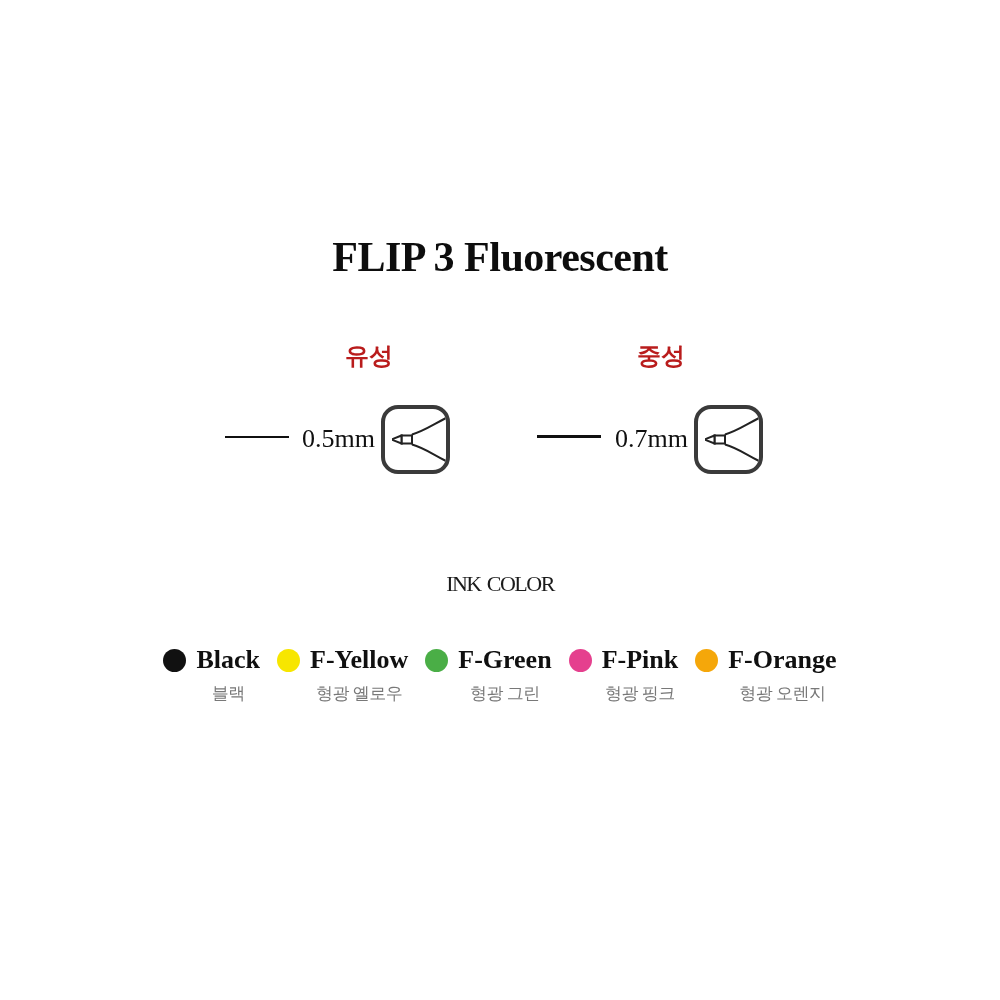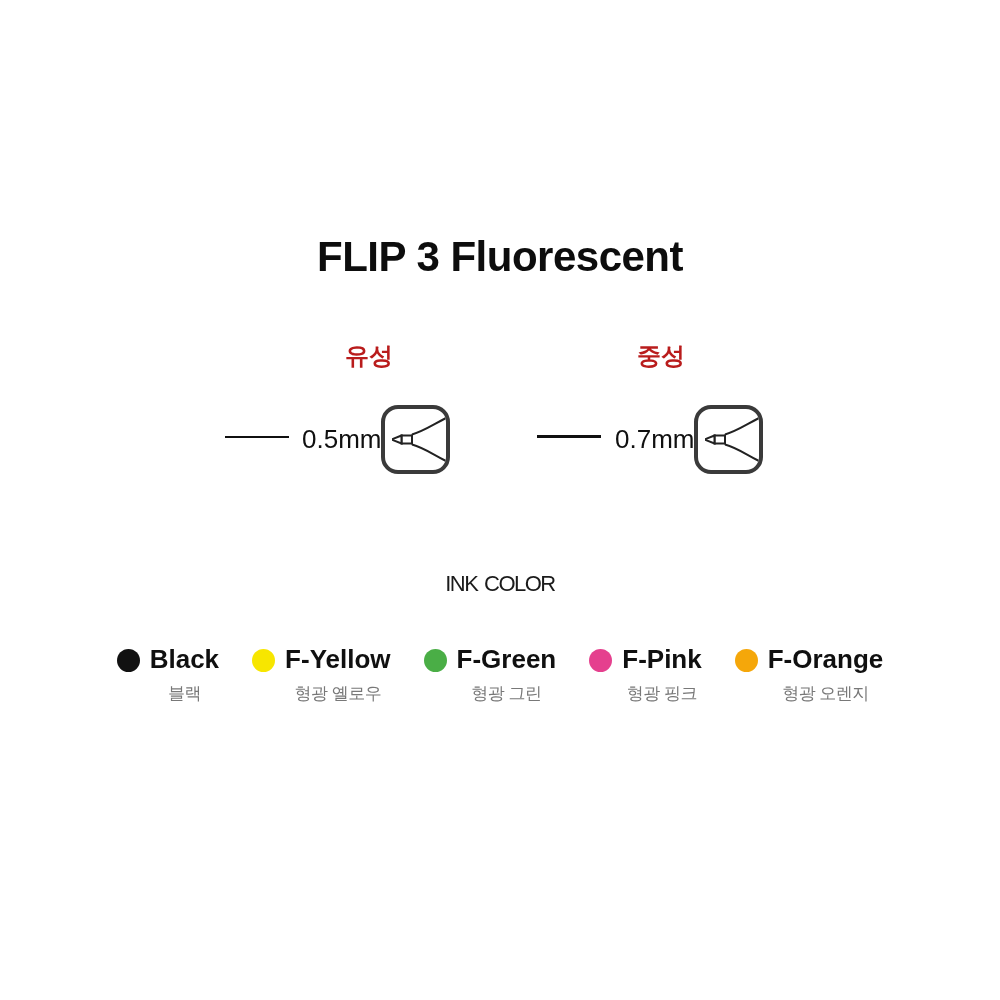--- a/index.html
+++ b/index.html
@@ -1,21 +1,21 @@
 <!DOCTYPE html>
 <html><head>
 <meta charset="utf-8">
 <style>
   html, body { margin: 0; padding: 0; background: #fff; }
   .canvas {
     position: relative;
     width: 1000px;
     height: 836px;
     background: #ffffff;
-    font-family: Liberation Sans, sans-serif;
+    font-family: Liberation Serif, serif;
     color: #111;
     overflow: hidden;
   }
 
   
   .title {
     position: absolute;
     top: 233px; left: 0;
     width: 100%;
     text-align: center;
@@ -84,21 +84,21 @@
     color: #1b1b1b;
   }
 
   .swatch-row {
     position: absolute;
     top: 645px; left: 0;
     width: 100%;
     display: flex;
     justify-content: center;
     align-items: flex-start;
-    gap: 33px;
+    gap: 17px;
   }
   .swatch {
     display: flex;
     align-items: flex-start;
     gap: 10px;
   }
   .dot {
     width: 23px;
     height: 23px;
     border-radius: 50%;

